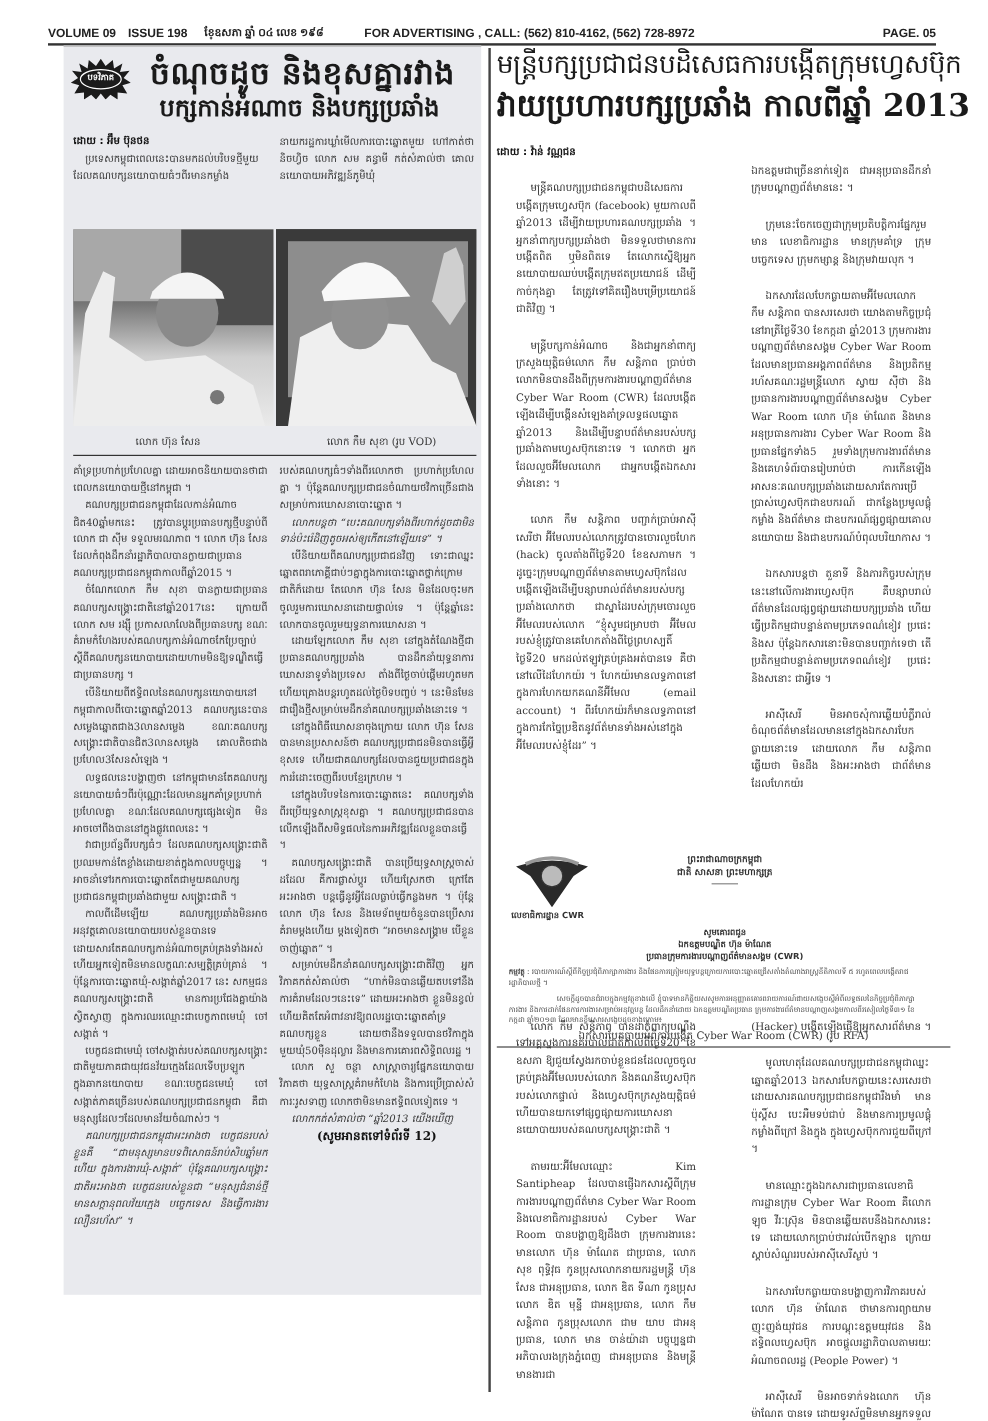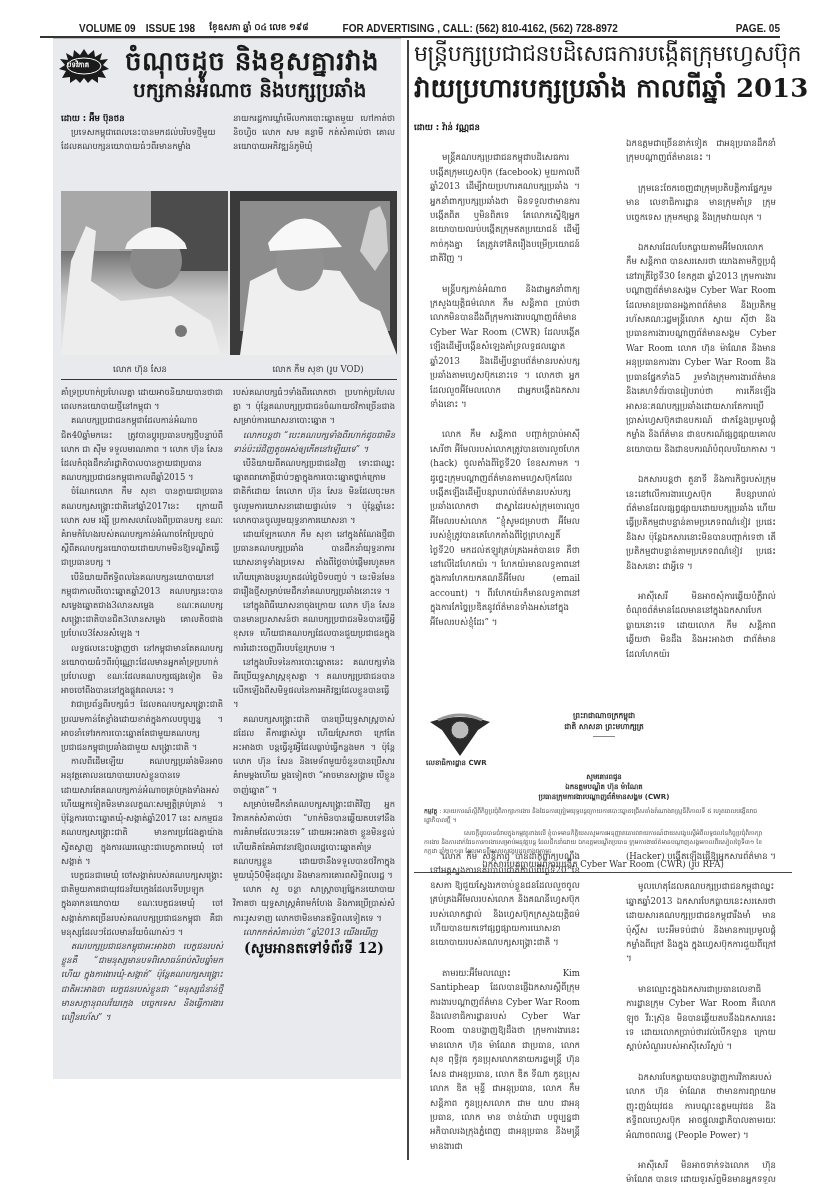--- a/index.html
+++ b/index.html
@@ -1,41 +1,41 @@
 <!DOCTYPE html>
 <html><head>
 <meta charset="utf-8">
 <style>
   html, body { margin: 0; padding: 0; background: #ffffff; }
   body { width: 823px; height: 1184px; position: relative; overflow: hidden; font-family: "DejaVu Sans", sans-serif; color: #222; }
 
   .masthead { position: absolute; left: 40px; top: 20px; width: 740px; height: 14px; border-bottom: 2px solid #333; display: flex; align-items: flex-end; font-family: "Liberation Sans", sans-serif; font-size: 10px; font-weight: bold; color: #222; padding-bottom: 2px; }
   .masthead span { white-space: nowrap; }
-  .mh-vol { margin-right: 10px; margin-left: 39px; }
+  .mh-vol { margin-right: 10px; }
   .mh-issue { margin-right: 14px; }
   .mh-date { margin-right: 34px; font-size: 9px; }
   .mh-ad { flex: 1; }
   .mh-page { }
 
   
   .left-article { position: absolute; left: 53px; top: 38px; width: 348px; height: 1040px; background: #e9eaee; border-top: 1px solid #bbb; }
   .left-head { position: relative; height: 70px; }
   .badge { position: absolute; left: 6px; top: 10px; width: 50px; height: 34px; }
   .badge svg { width: 50px; height: 34px; }
-  .badge-label { position: absolute; left: 8px; top: 11px; width: 34px; font-size: 7px; font-weight: bold; color: #fff; }
+  .badge-label { position: absolute; left: 8px; top: 11px; width: 34px; text-align: center; font-size: 7px; font-weight: bold; color: #fff; }
   .left-title1 { position: absolute; left: 72px; top: 6px; font-family: "DejaVu Serif", serif; font-size: 26px; font-weight: bold; color: #1a1a1a; white-space: nowrap; letter-spacing: 0.5px; }
   .left-title2 { position: absolute; left: 80px; top: 38px; font-family: "DejaVu Serif", serif; font-size: 20px; font-weight: bold; color: #1a1a1a; white-space: nowrap; }
 
   .cols2 { position: absolute; left: 8px; right: 6px; display: flex; justify-content: space-between; }
   .col { width: 162px; font-size: 8.4px; line-height: 14.2px; color: #333; text-align: justify; font-family: "DejaVu Serif", serif; }
   .col p { margin: 0; text-indent: 10px; }
   .col p.noind { text-indent: 0; }
   .byline { font-weight: bold; font-family: "DejaVu Sans", sans-serif; font-size: 8.5px; color: #111; }
   .ital { font-style: italic; }
-  .cont { font-weight: bold; text-align: center; font-size: 14px; margin-top: 2px; color: #111; font-family: "DejaVu Serif", serif; }
+  .cont { font-weight: bold; text-align: center; font-size: 10px; margin-top: 2px; color: #111; font-family: "DejaVu Serif", serif; }
 
   .photos { position: absolute; left: 8px; top: 152px; width: 336px; height: 164px; display: flex; gap: 2px; }
   .photo { flex: 1; position: relative; overflow: hidden; }
   .photo1 { background: linear-gradient(180deg, #9a9a9a 0%, #6d6d6d 35%, #cfcfcf 65%, #eaeaea 100%); }
   .photo2 { background: linear-gradient(180deg, #2a2a2a 0%, #555 30%, #bdbdbd 55%, #e6e6e6 100%); }
   .photo svg { position: absolute; inset: 0; width: 100%; height: 100%; }
   .captions { position: absolute; left: 8px; top: 322px; width: 336px; height: 18px; display: flex; border-bottom: 1.5px solid #333; font-size: 8.5px; font-family: "DejaVu Serif", serif; color: #333; gap: 20px; }
   .captions div { flex: 1; text-align: center; line-height: 16px; }
 
   .divider-v { position: absolute; left: 407px; top: 40px; width: 1.5px; height: 1120px; background: #444; }

